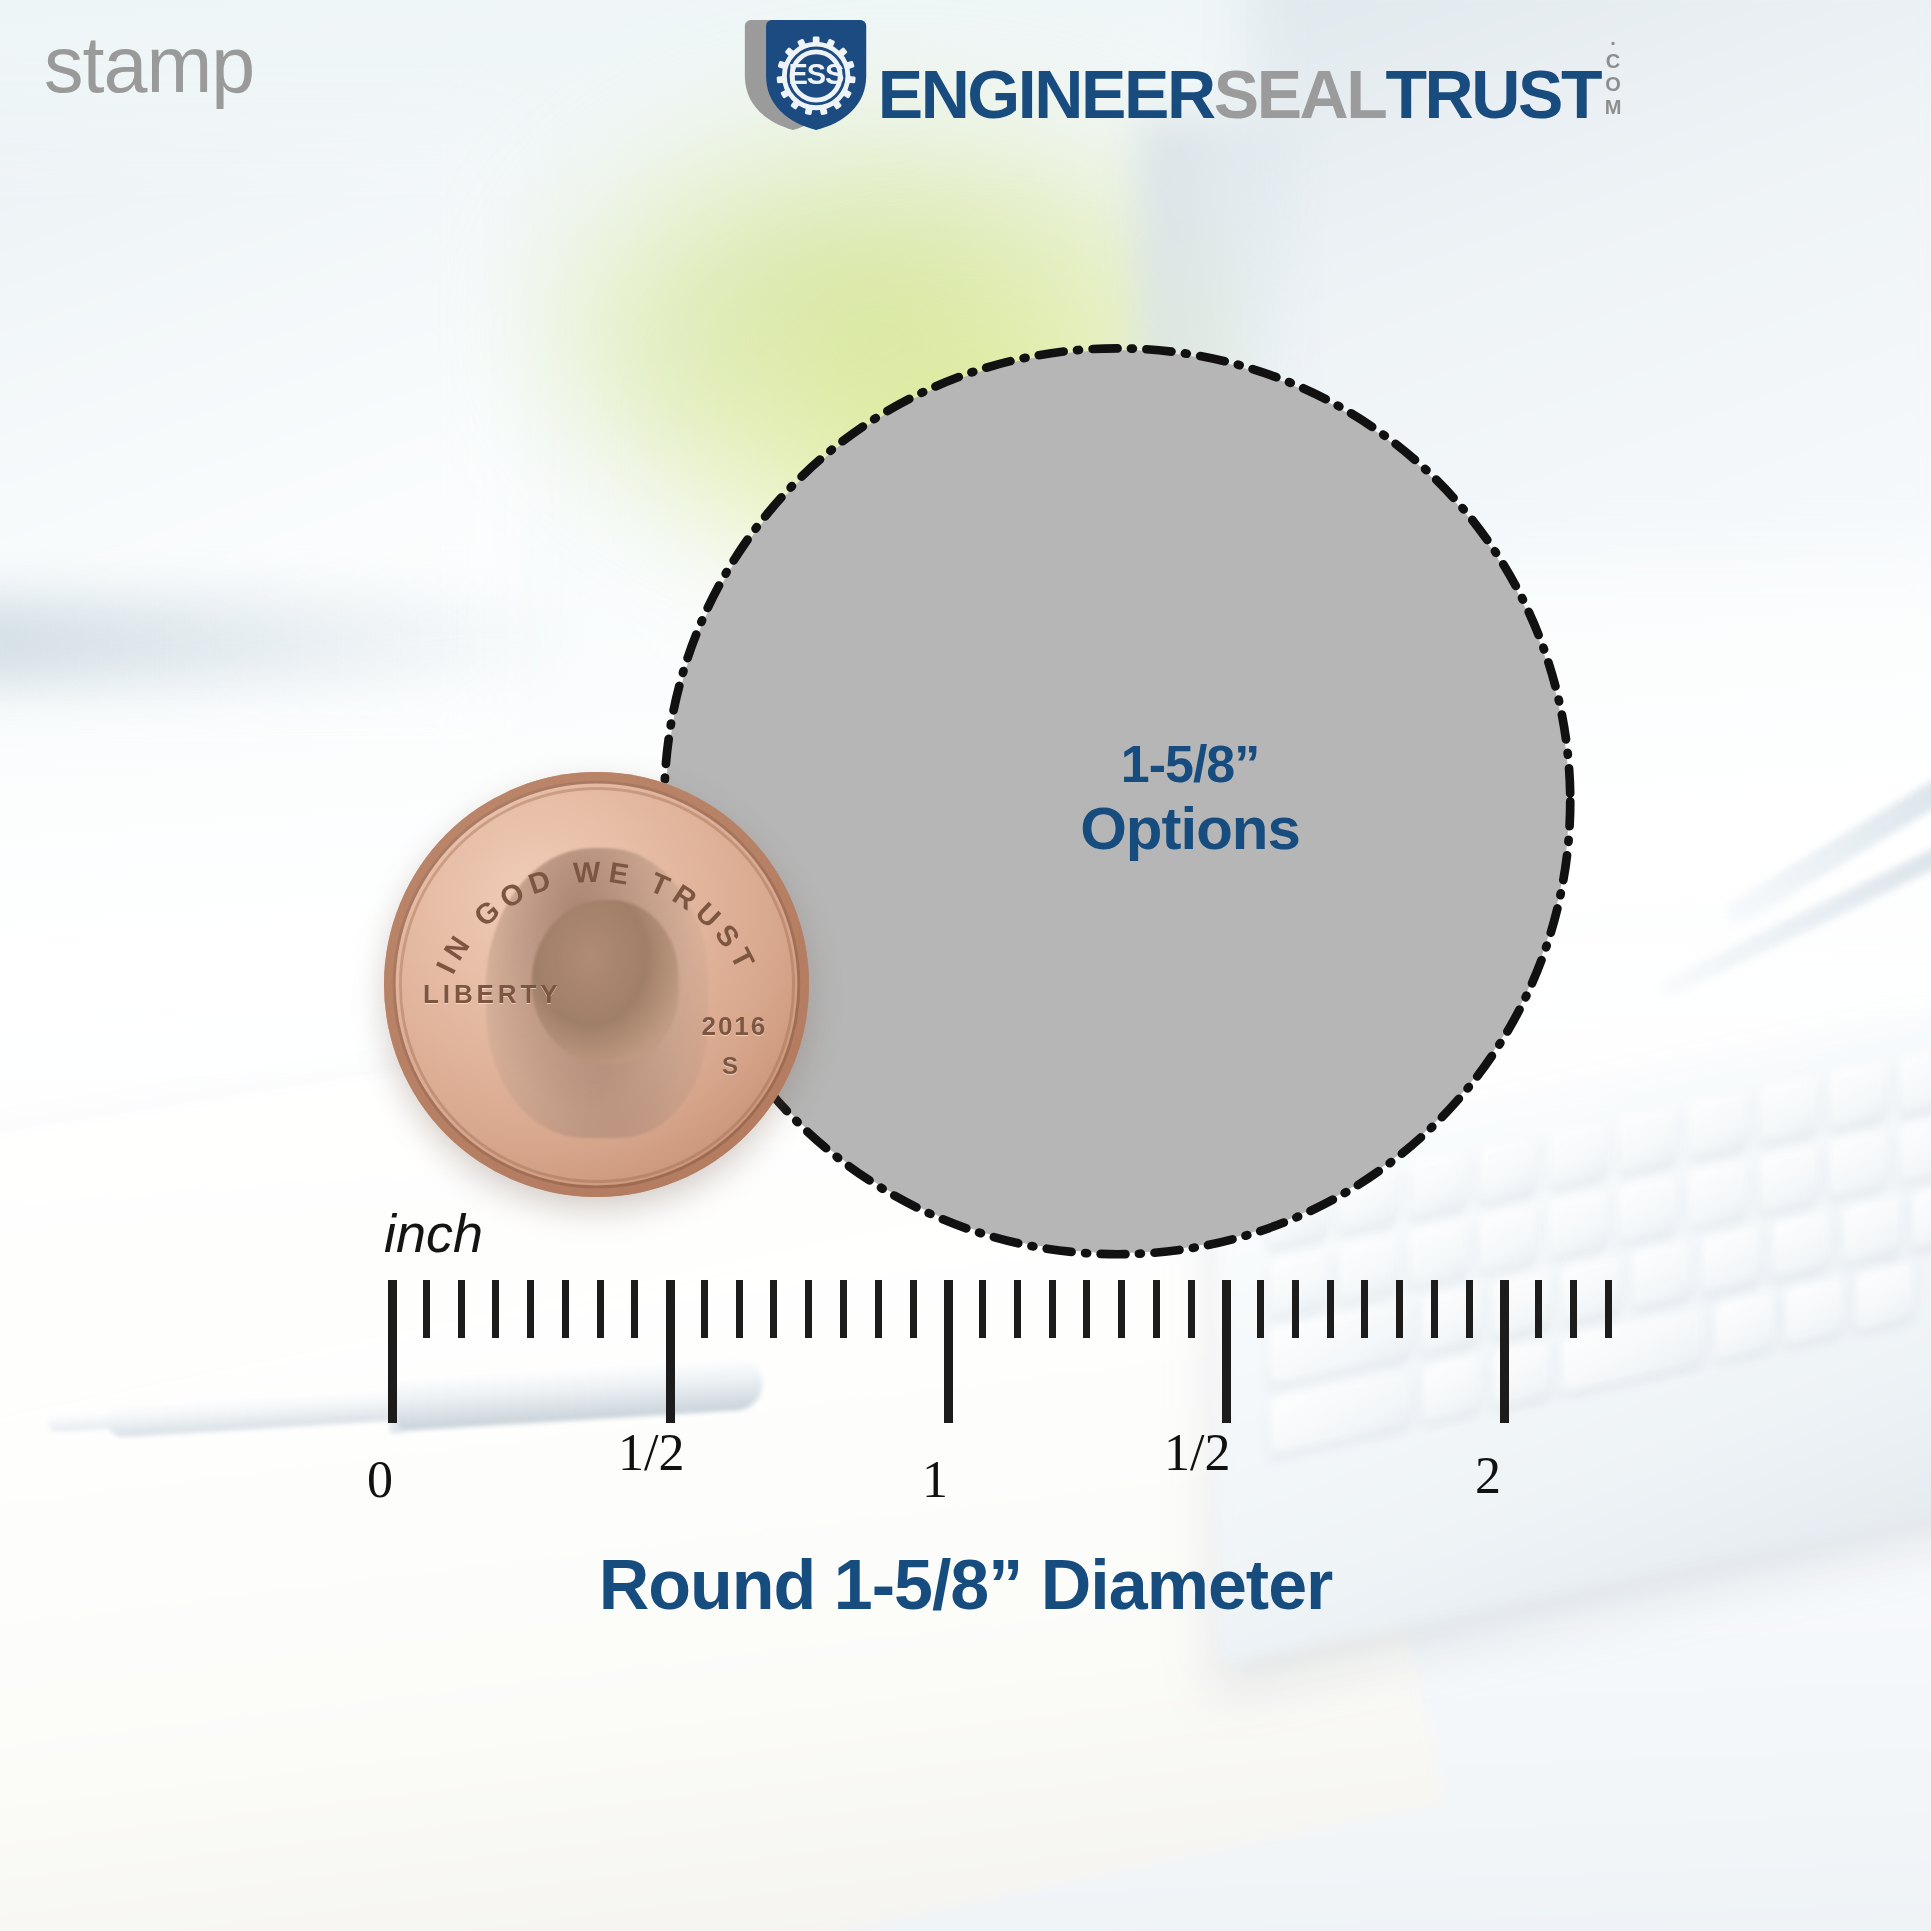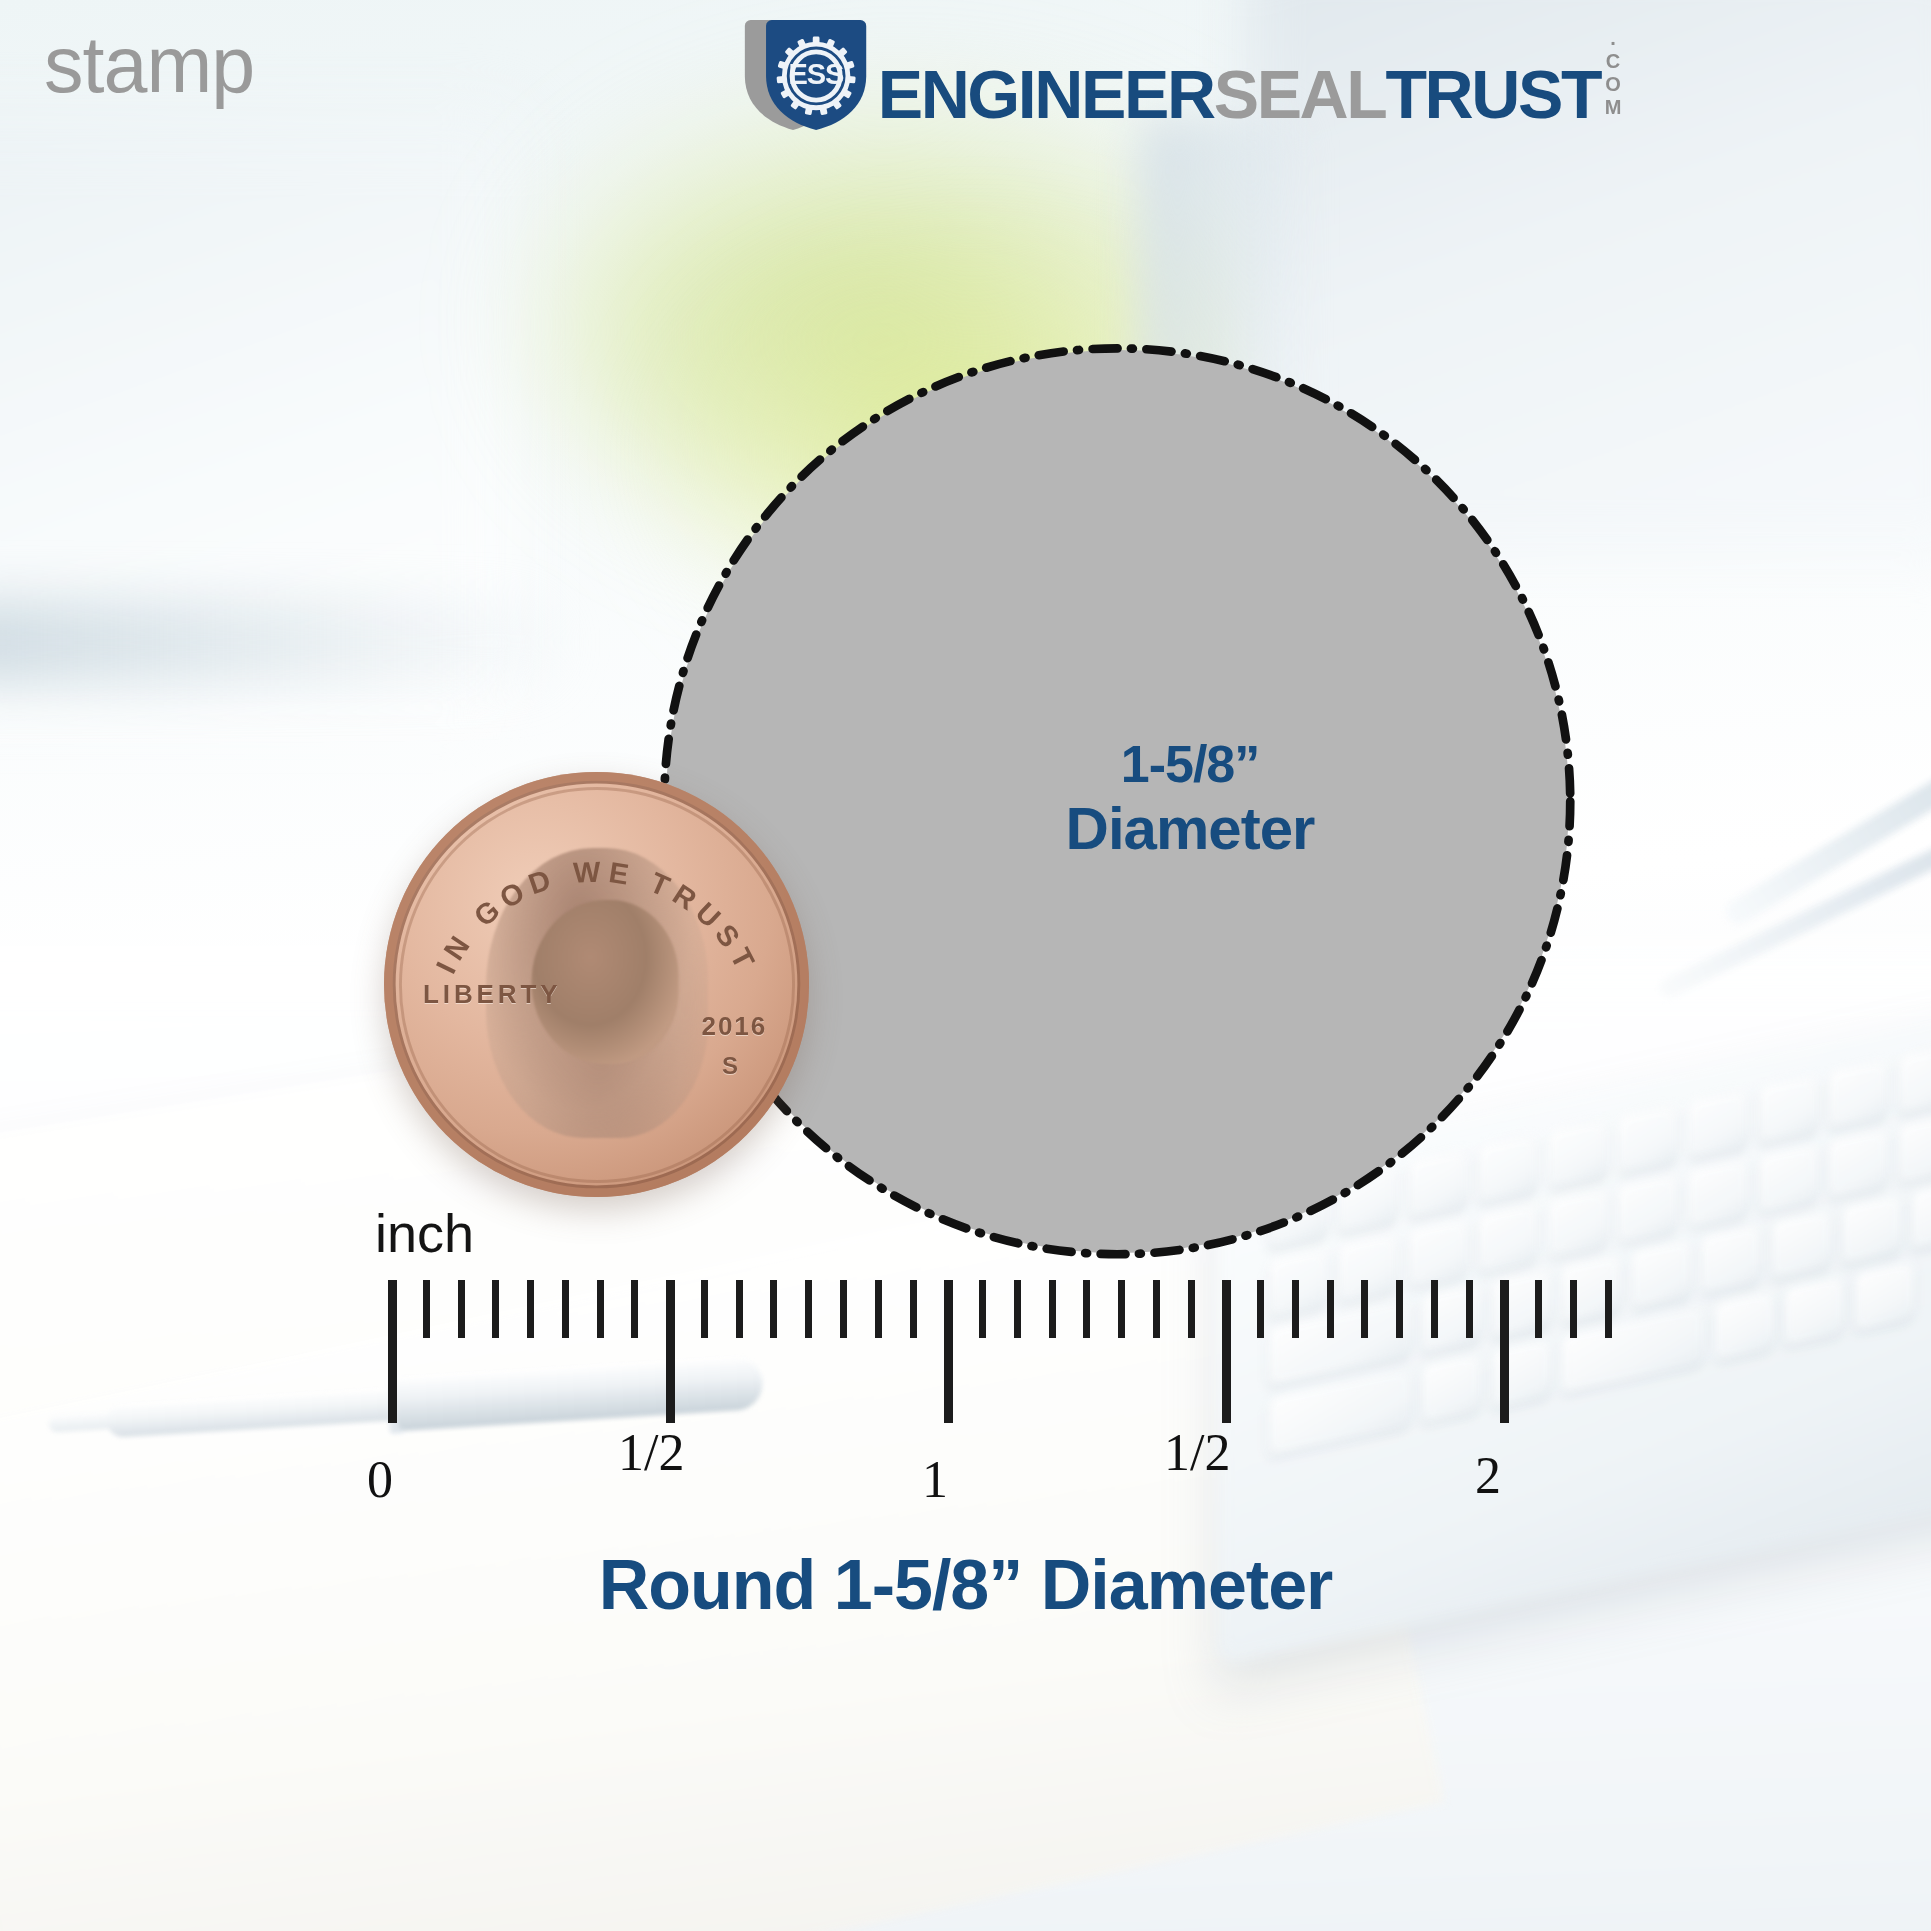--- a/index.html
+++ b/index.html
@@ -221,23 +221,24 @@
   
   .ruler{ position:absolute; left:0; top:1280px; width:1931px; height:251px; }
   .tick{ position:absolute; background:#1c1c1c; width:6.8px; top:0; }
   .tick.major{ height:143px; width:8.7px; }
   .tick.minor{ height:58px; }
   .rlabel{
     position:absolute; color:#111; font-size:52px; font-weight:400;
     font-family:"Liberation Serif", serif;
   }
   .inch-word{
-    position:absolute; left:375px; top:1202px;
+    position:absolute; left:384px; top:1202px;
     font-size:54px; color:#141414; font-weight:400;
     font-family:"Liberation Sans", sans-serif;
+    font-style:italic;
   }
 
   
   .caption{
     position:absolute; left:0; right:0; top:1545px;
     text-align:center;
     font-size:70px; font-weight:700; color:#174c7f;
     letter-spacing:-1px;
   }
 </style>
@@ -361,21 +362,21 @@
     </div>
   </div>
 </div>
 
 <div class="size-circle">
   <svg class="dash-ring" viewBox="0 0 947 947">
     <circle cx="473.5" cy="473.5" r="469" fill="none" stroke="#111111" stroke-width="9" stroke-linecap="round" stroke-dasharray="26 14 2 14"></circle>
   </svg>
   <div class="size-circle-label">
     <div class="l1">1-5/8”</div>
-    <div class="l2">Diameter</div>
+    <div class="l2">Options</div>
   </div>
 </div>
 
 <div class="penny">
   <div class="penny-inner-rim"></div>
   <div class="penny-lincoln"></div>
   <div class="penny-head"></div>
 
   <svg viewBox="0 0 440 440" width="425" height="425" style="position:absolute;inset:0;">
     <defs>

